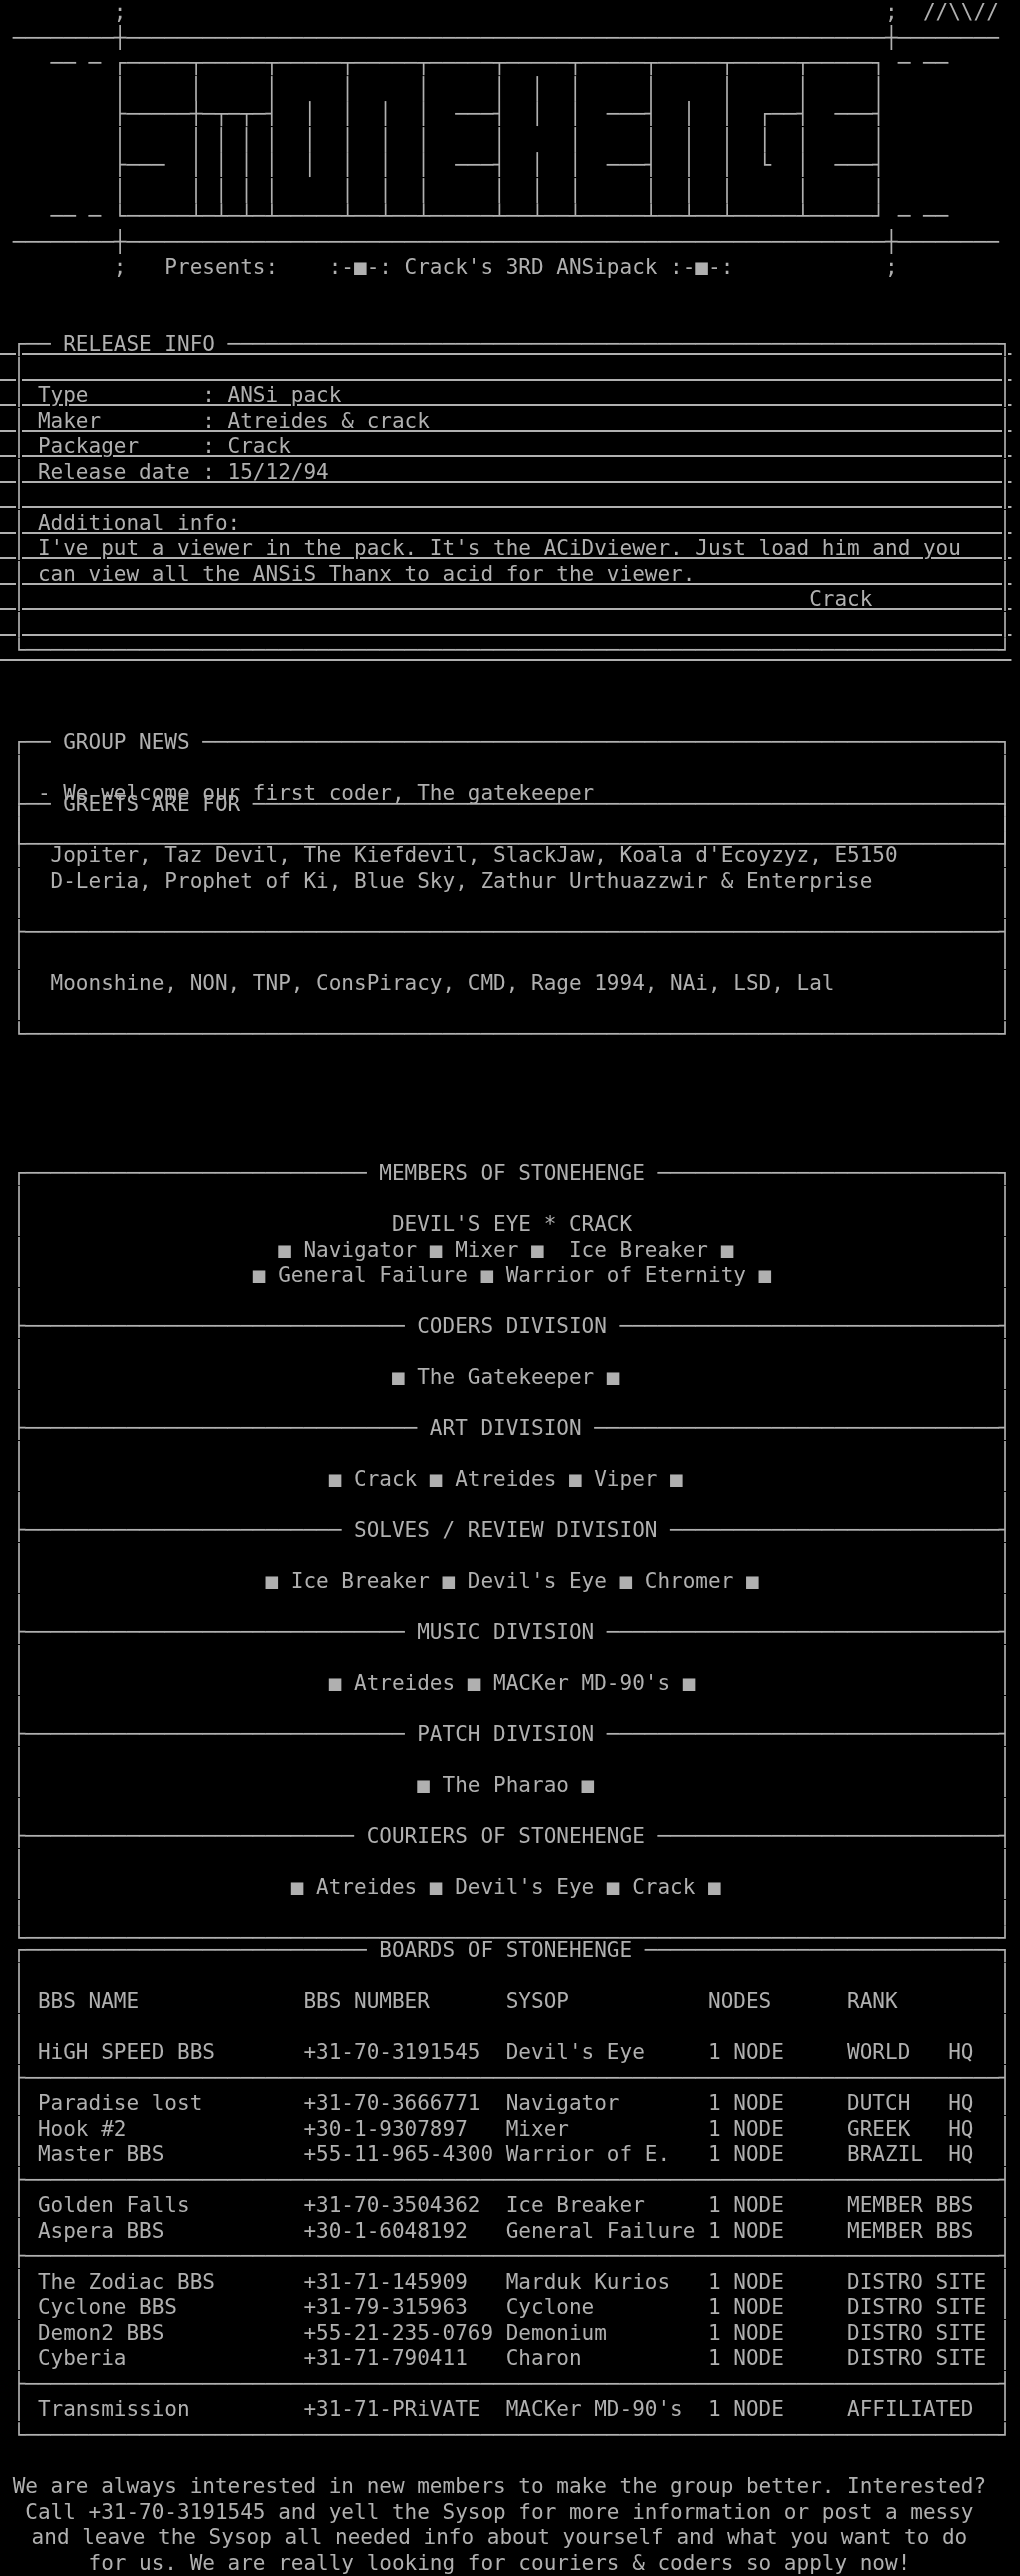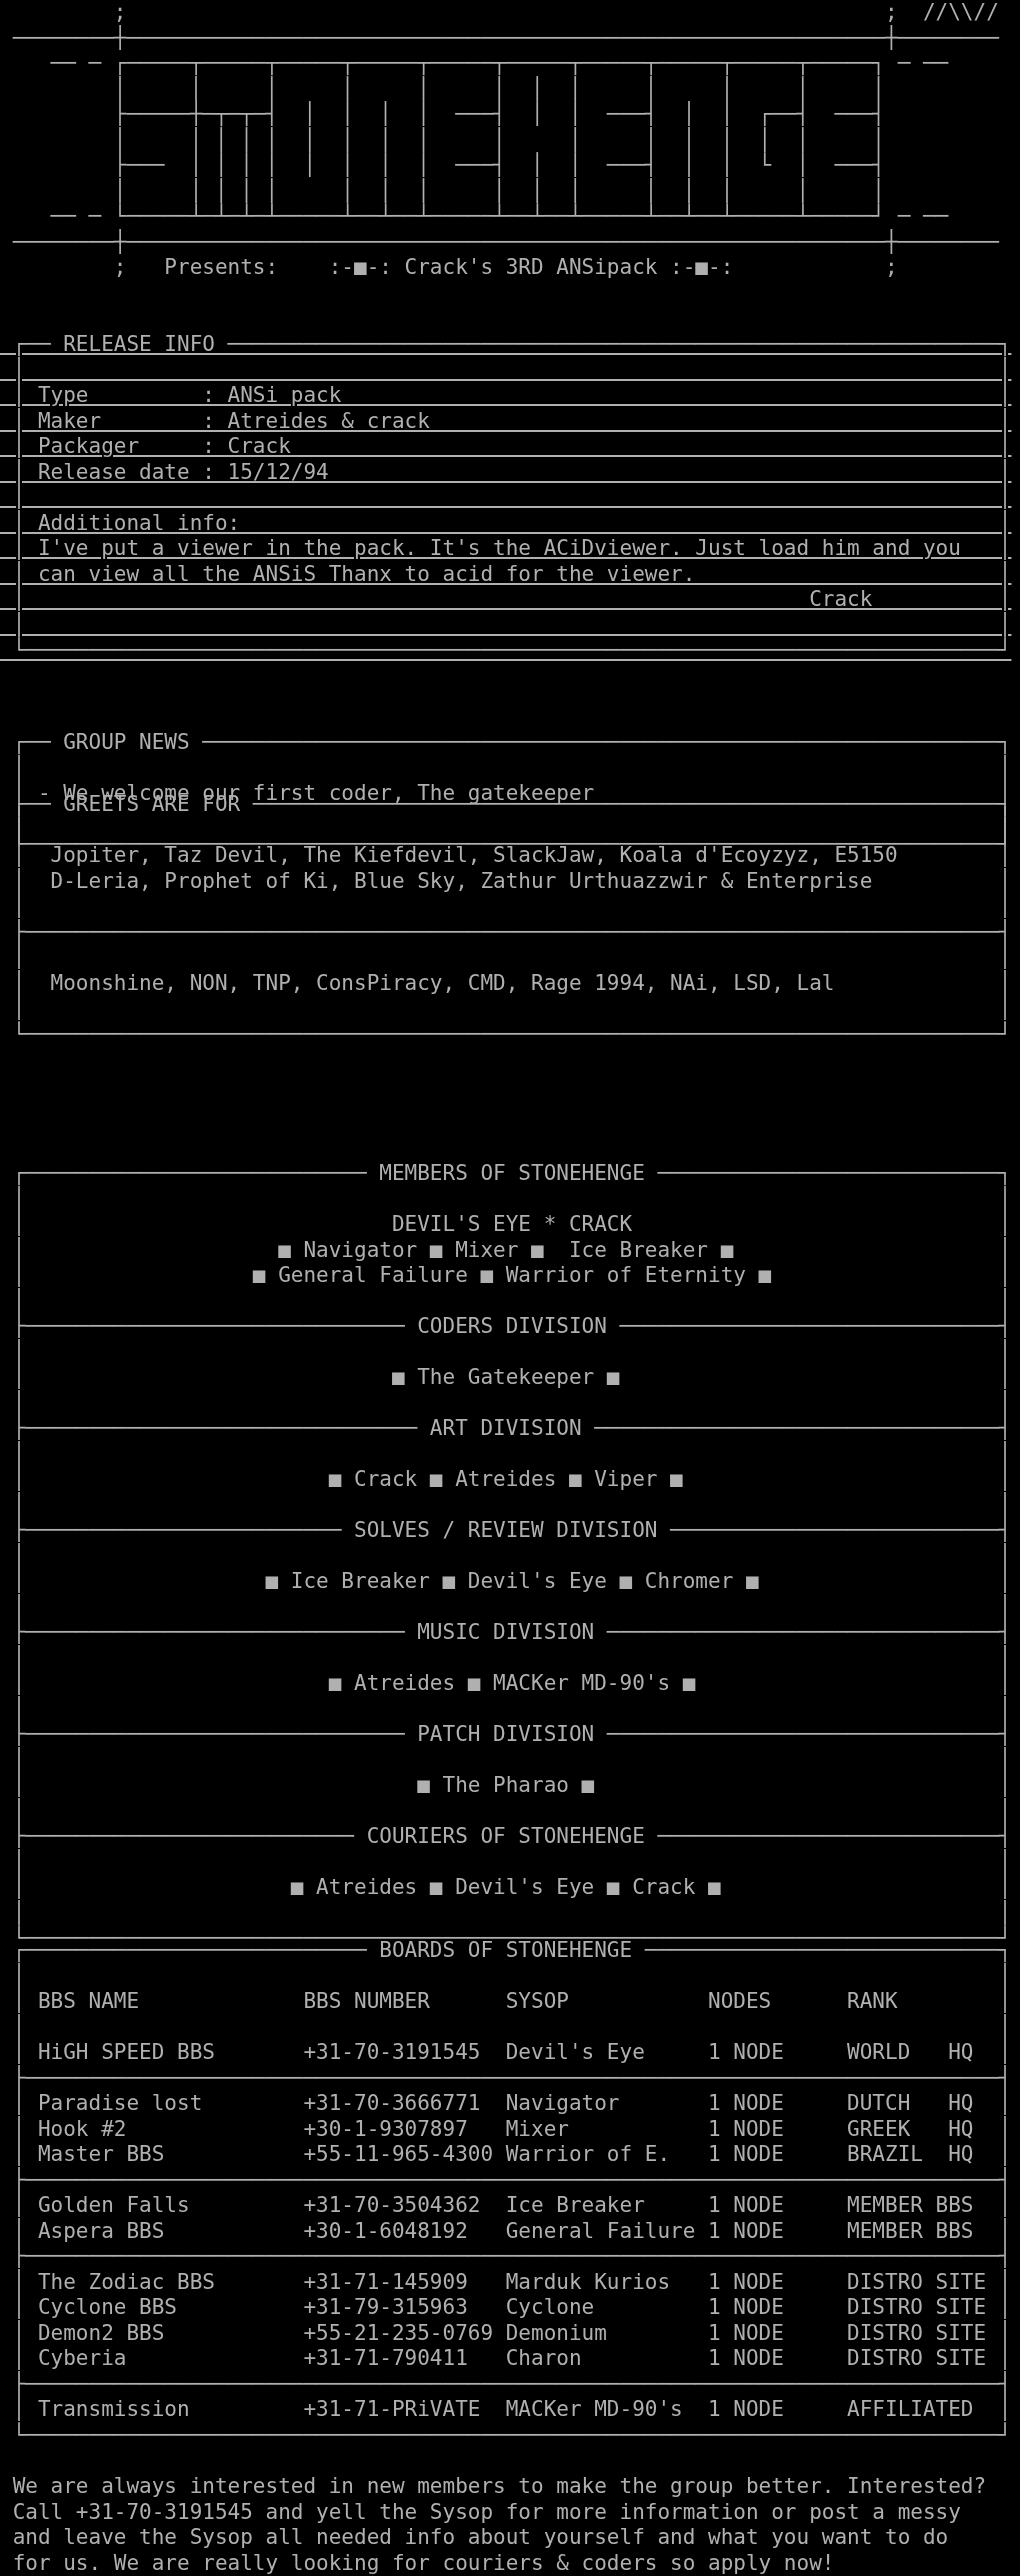--- a/index.html
+++ b/index.html
@@ -26,21 +26,21 @@
     letter-spacing: 0;
     white-space: pre;
     color: #b0b0b0;
   }
   #logo-art      { top: 0px; }
   #release-info  { top: 332px; text-decoration: underline; }
   #group-news    { top: 730px; }
   #greets        { top: 792px; }
   #members       { top: 1161px; }
   #boards        { top: 1938px; text-align: center; }
-  #footer-text   { top: 2474px; }
+  #footer-text   { top: 2474px; text-align: center; }
 </style>
 </head>
 <body>
 
 <div class="screen">
   <pre id="logo-art" class="ansi">         ;                                                            ;  //\\//
  ────────┼────────────────────────────────────────────────────────────┼────────
     ── ─ ┌─────┬─────┬─────┬─────┬─────┬─────┬─────┬─────┬─────┬─────┐ ─ ──
          │     │     │     │     │     │  │  │     │     │     │     │
          ├─────┼─┬─┬─┤  │  │  │  │  ───┤  │  │  ───┤  │  │  ┌──┤  ───┤

